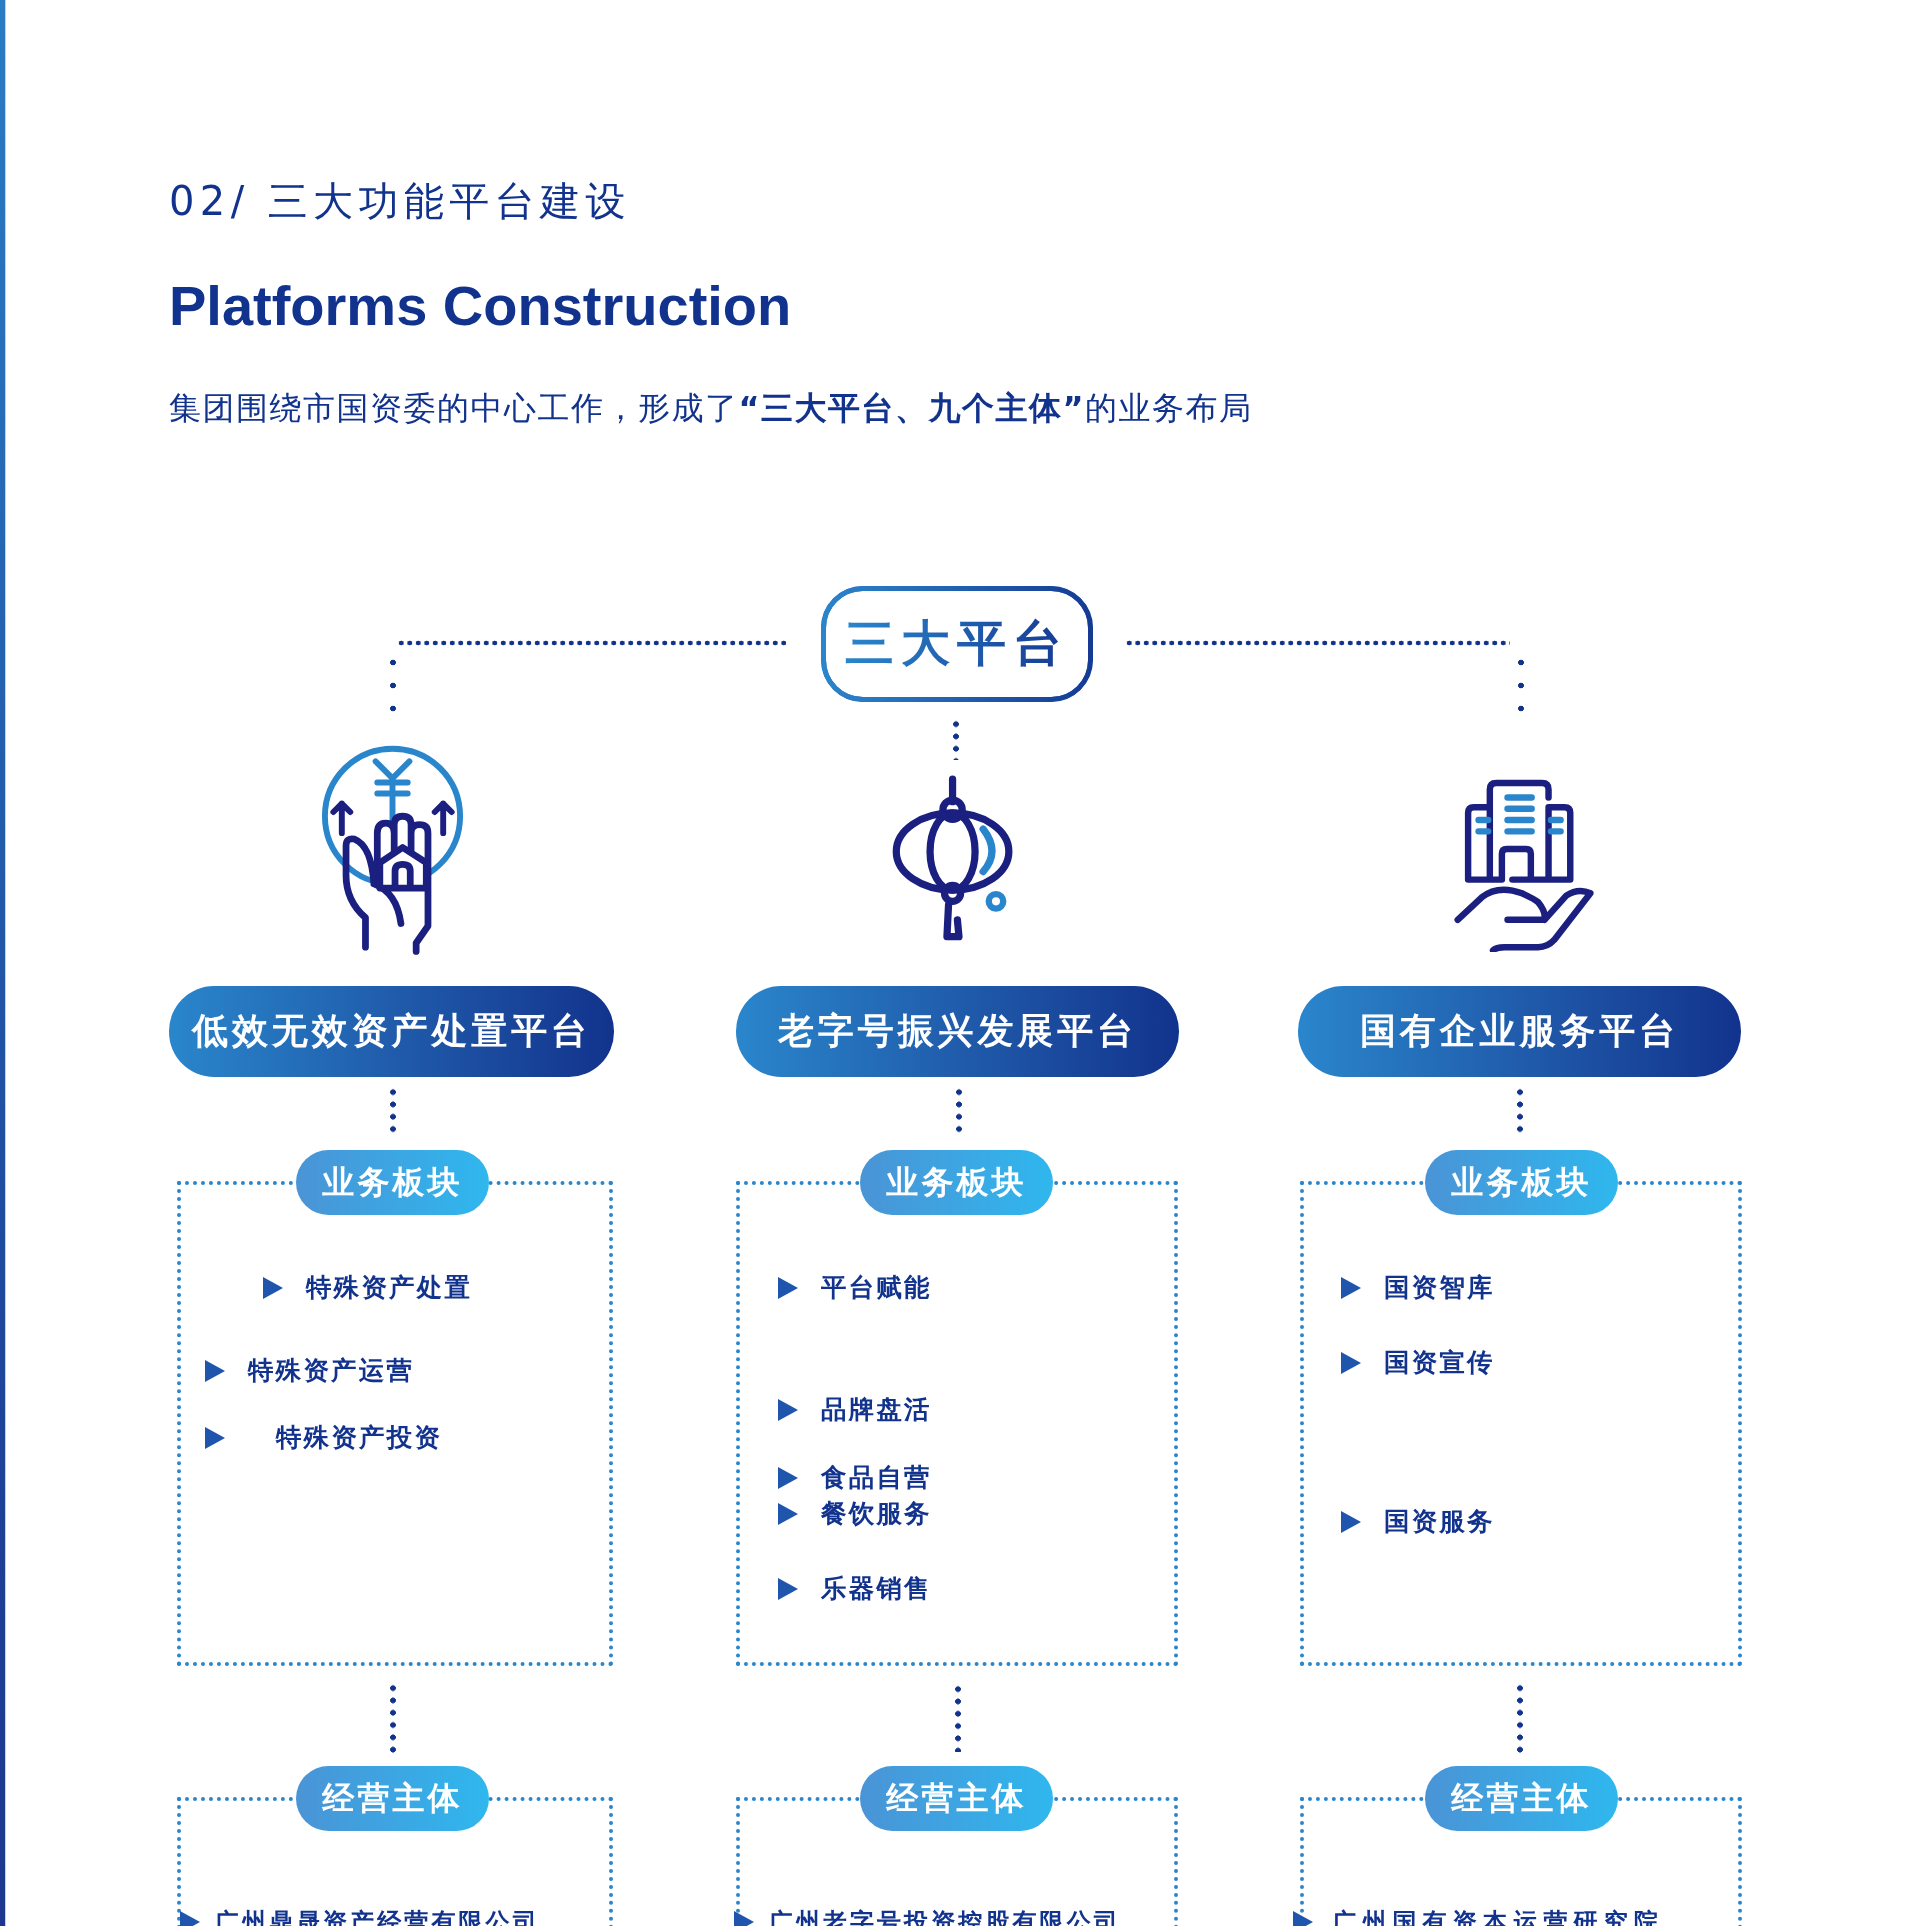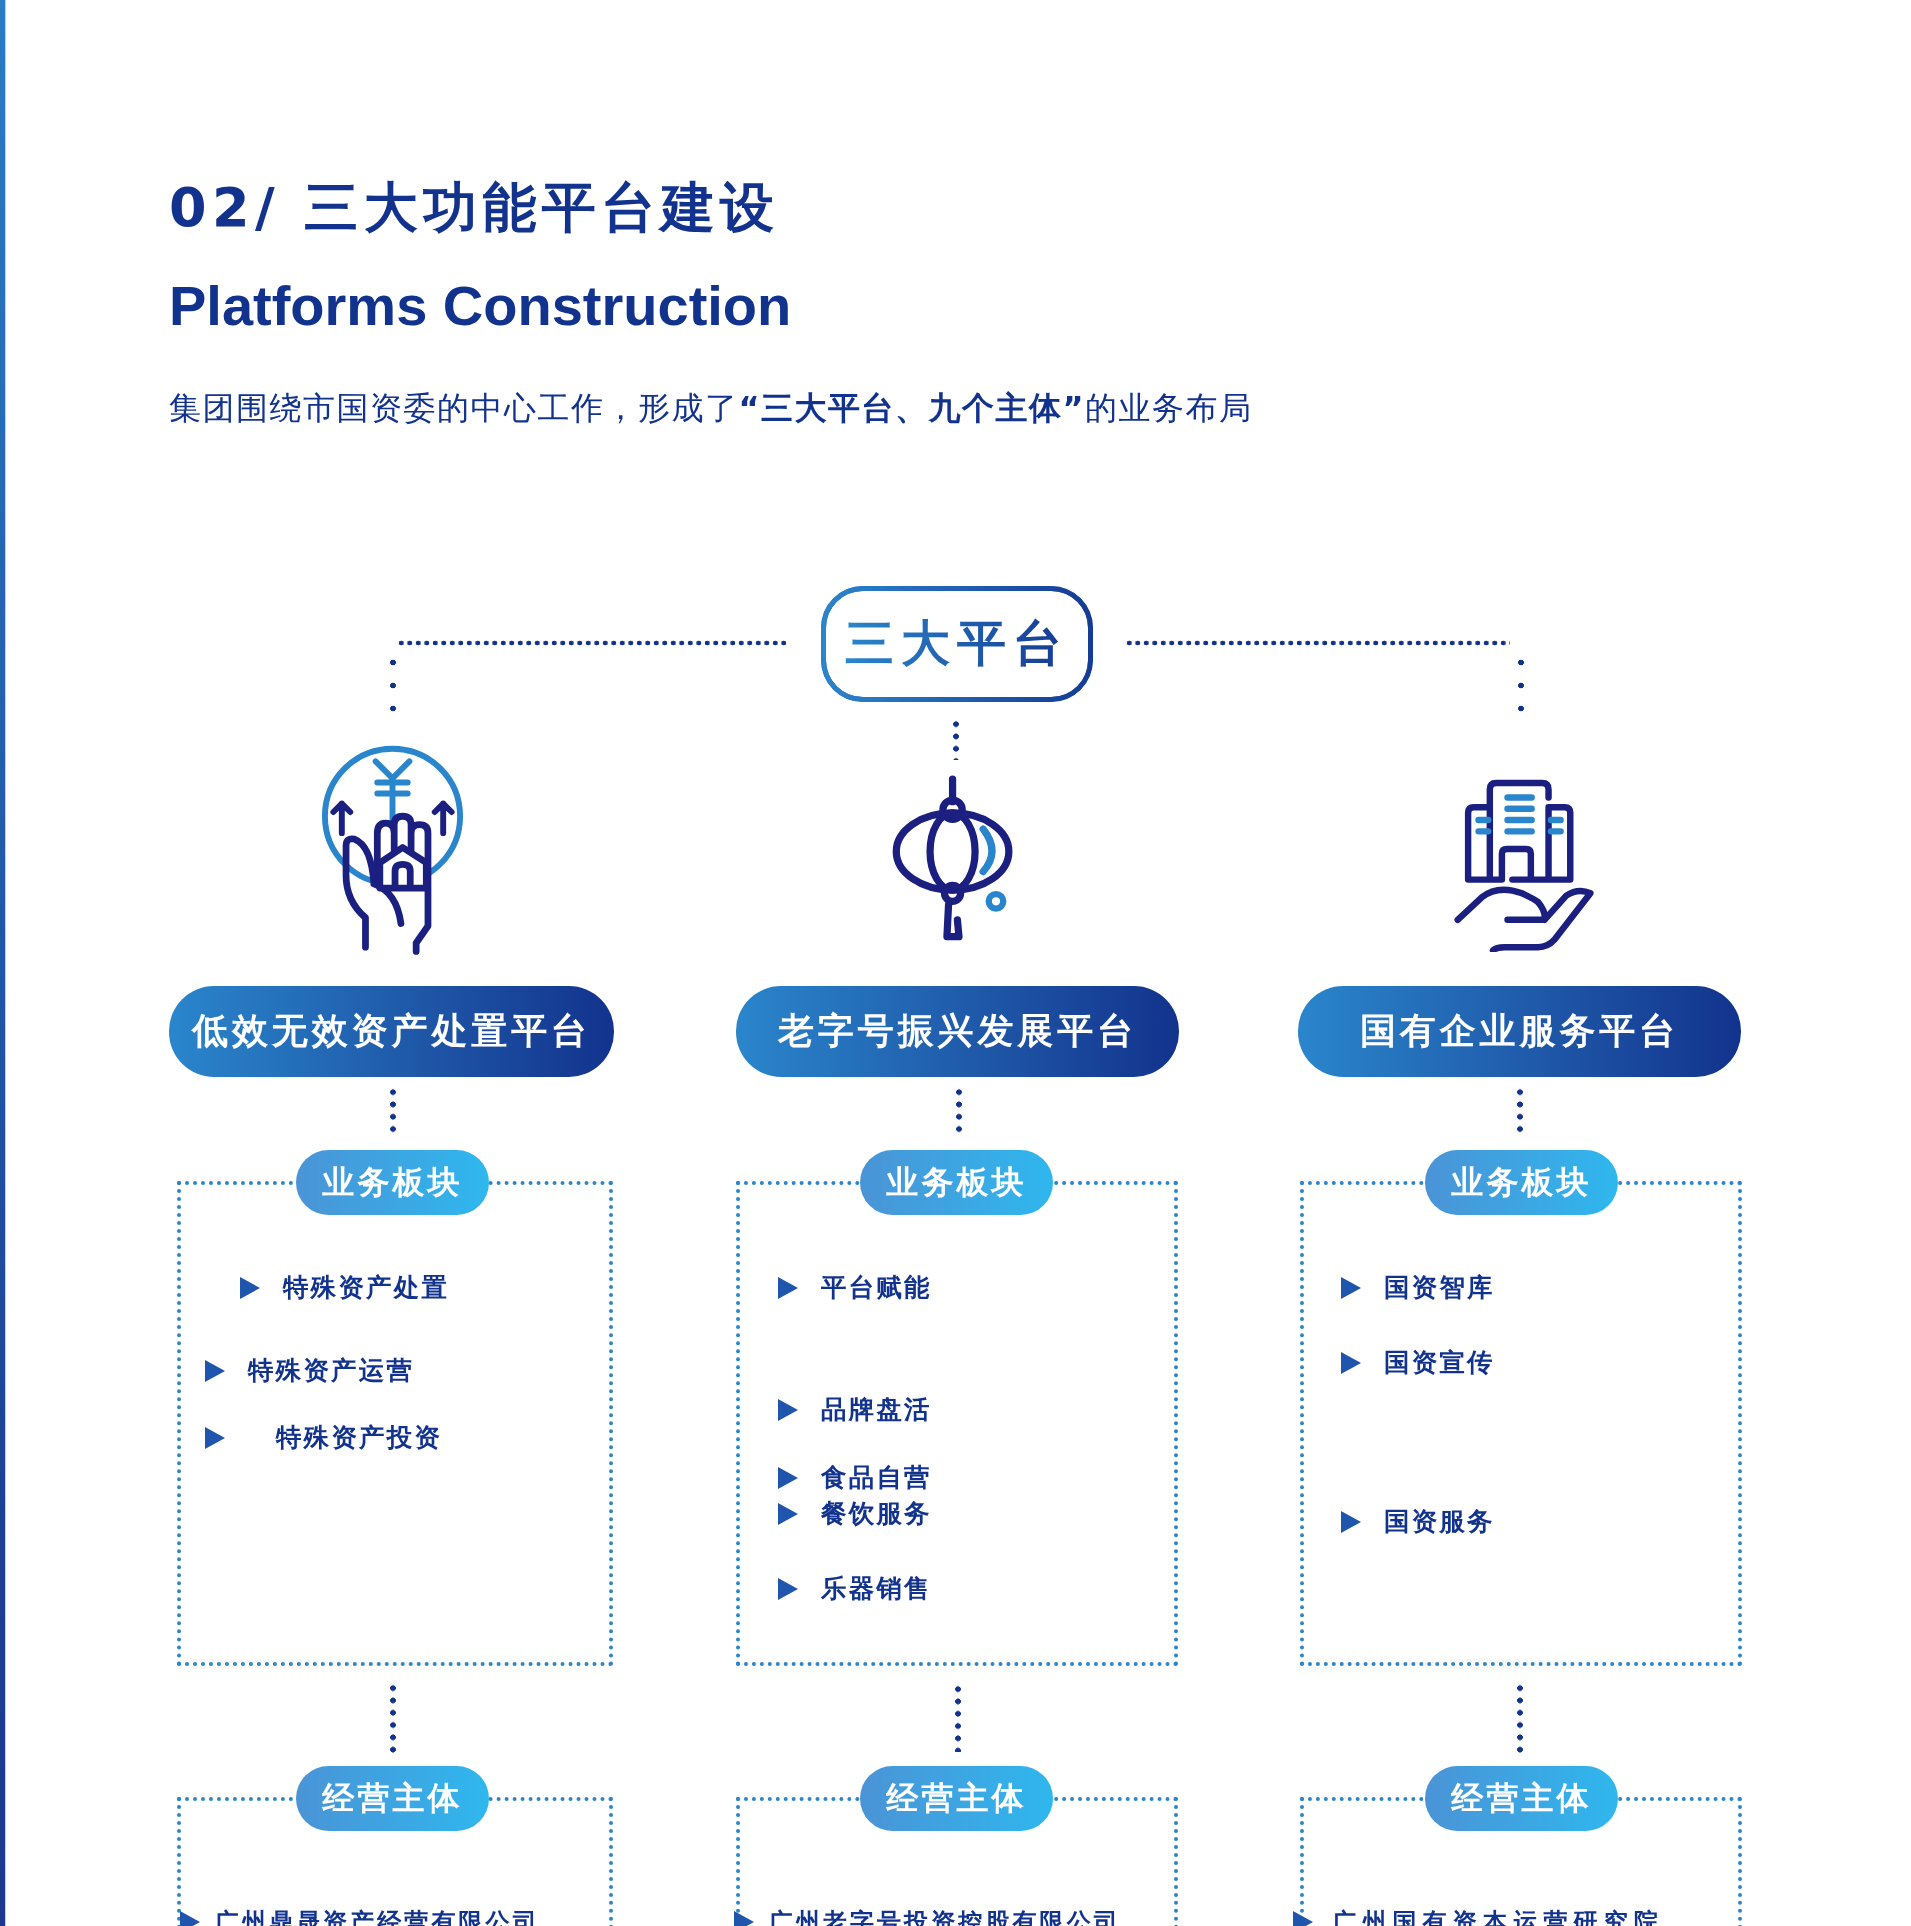--- a/index.html
+++ b/index.html
@@ -2,21 +2,21 @@
 <html style="font-size:6.2px"><head>
 <meta charset="utf-8">
 <style>
   html, body { margin:0; padding:0; background:#ffffff; }
   body { width:1911px; height:2593px; position:relative; overflow:hidden;
          font-family:"DejaVu Sans","Liberation Sans",sans-serif; }
   .leftbar { position:absolute; left:0; top:0; width:5.4px; height:2593px;
              background:linear-gradient(180deg,#2a7cc4 0%,#1d3f96 60%,#1e2a82 100%); }
   .leftbar-edge { position:absolute; left:5.4px; top:0; width:0.8px; height:2593px; background:#b9d6f0; }
 
-  .title { position:absolute; left:169px; top:181px; font-size:54px; font-weight:bold;
+  .title { position:absolute; left:169px; top:181px; font-size:40px; font-weight:normal;
            color:#12338d; letter-spacing:5.4px; white-space:nowrap; line-height:1; }
   .subtitle { position:absolute; left:169px; top:275px; font-size:56px; font-weight:bold;
               color:#12338d; white-space:nowrap; line-height:1.1;
               font-family:"Liberation Sans",sans-serif; }
   .intro { position:absolute; left:169px; top:389px; font-size:32px; color:#12338d;
            white-space:nowrap; line-height:1.2; letter-spacing:1.5px; }
   .intro b { font-weight:bold; }
 
   .center-box { position:absolute; left:821px; top:586px; width:272px; height:116px;
                 box-sizing:border-box; border-radius:42px; border:5.4px solid #1f5fb5;
@@ -124,21 +124,21 @@
 <div class="tag" style="left:296px; top:1150px; width:193px;">
     <span>业务板块</span>
   </div>
 <div class="tag" style="left:860px; top:1150px; width:193px;">
     <span>业务板块</span>
   </div>
 <div class="tag" style="left:1425px; top:1150px; width:193px;">
     <span>业务板块</span>
   </div>
 
-<div class="item" style="left:192px; top:1271px;padding-left:48px;">
+<div class="item" style="left:215px; top:1271px;padding-left:48px;">
     <i class="tri"></i>
     <span>特殊资产处置</span>
   </div>
 <div class="item" style="left:205px; top:1346px;margin-top:8px;">
     <i class="tri"></i>
     <span>特殊资产运营</span>
   </div>
 <div class="item" style="left:205px; top:1421px;gap:28px;">
     <i class="tri"></i>
     <span>特殊资产投资</span>

